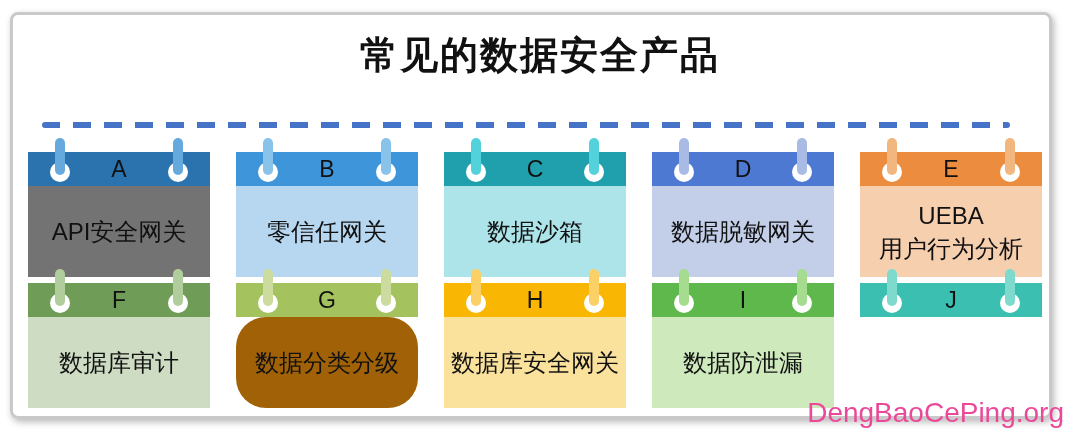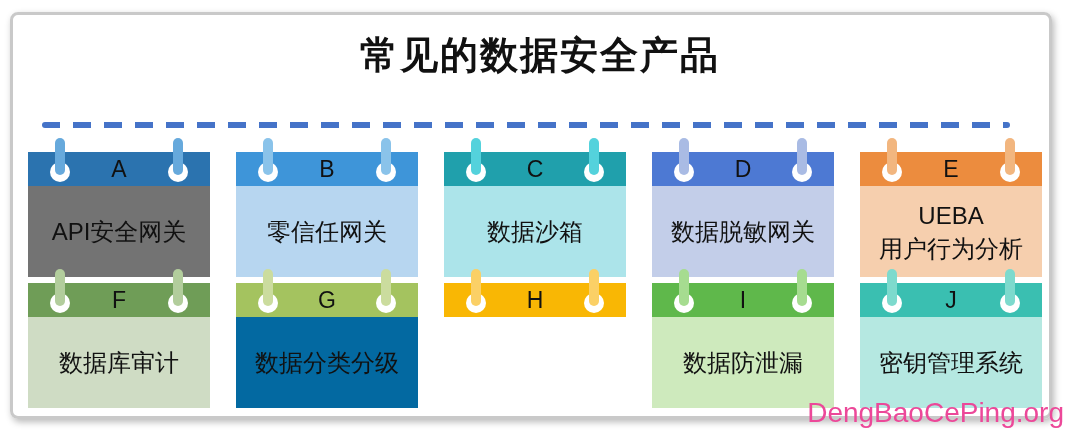--- a/index.html
+++ b/index.html
@@ -145,34 +145,35 @@
           <div class="pin-ring"></div>
           <div class="pin-stem" style="background: rgb(203, 220, 158);"></div>
         </div>
       <div class="pin pin-right">
           <div class="pin-ring"></div>
           <div class="pin-stem" style="background: rgb(203, 220, 158);"></div>
         </div>
       <div class="card-header" style="background: rgb(164, 195, 95);">
           <span>G</span>
         </div>
-      <div class="card-body" style="background: #0369a1;">数据分类分级</div>
+      <div class="card-body" style="background: #a16207; border-radius: 30px;">数据分类分级</div>
     </div>
     <div class="card">
       <div class="pin pin-left">
           <div class="pin-ring"></div>
           <div class="pin-stem" style="background: rgb(251, 208, 102);"></div>
         </div>
       <div class="pin pin-right">
           <div class="pin-ring"></div>
           <div class="pin-stem" style="background: rgb(251, 208, 102);"></div>
         </div>
       <div class="card-header" style="background: rgb(249, 183, 4);">
           <span>H</span>
         </div>
+      <div class="card-body" style="background: rgb(251, 226, 156);">数据库安全网关</div>
     </div>
     <div class="card">
       <div class="pin pin-left">
           <div class="pin-ring"></div>
           <div class="pin-stem" style="background: rgb(166, 220, 144);"></div>
         </div>
       <div class="pin pin-right">
           <div class="pin-ring"></div>
           <div class="pin-stem" style="background: rgb(166, 220, 144);"></div>
         </div>
@@ -186,18 +187,17 @@
           <div class="pin-ring"></div>
           <div class="pin-stem" style="background: rgb(125, 218, 205);"></div>
         </div>
       <div class="pin pin-right">
           <div class="pin-ring"></div>
           <div class="pin-stem" style="background: rgb(125, 218, 205);"></div>
         </div>
       <div class="card-header" style="background: rgb(58, 191, 177);">
           <span>J</span>
         </div>
-      <div class="card-body" style="background: rgb(181, 232, 225);">密钥管理系统</div>
     </div>
   </div>
 
   <div class="watermark" style="color: #ec4899;">DengBaoCePing.org</div>
 </div>
 
 </body></html>

